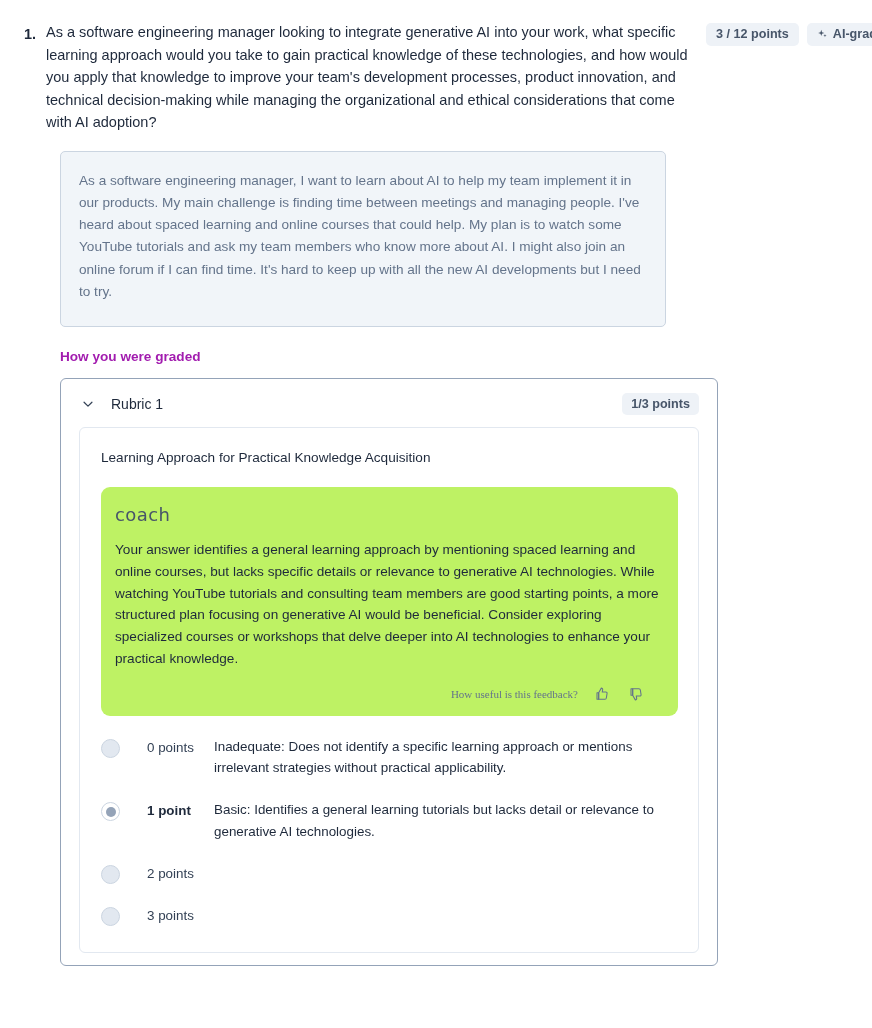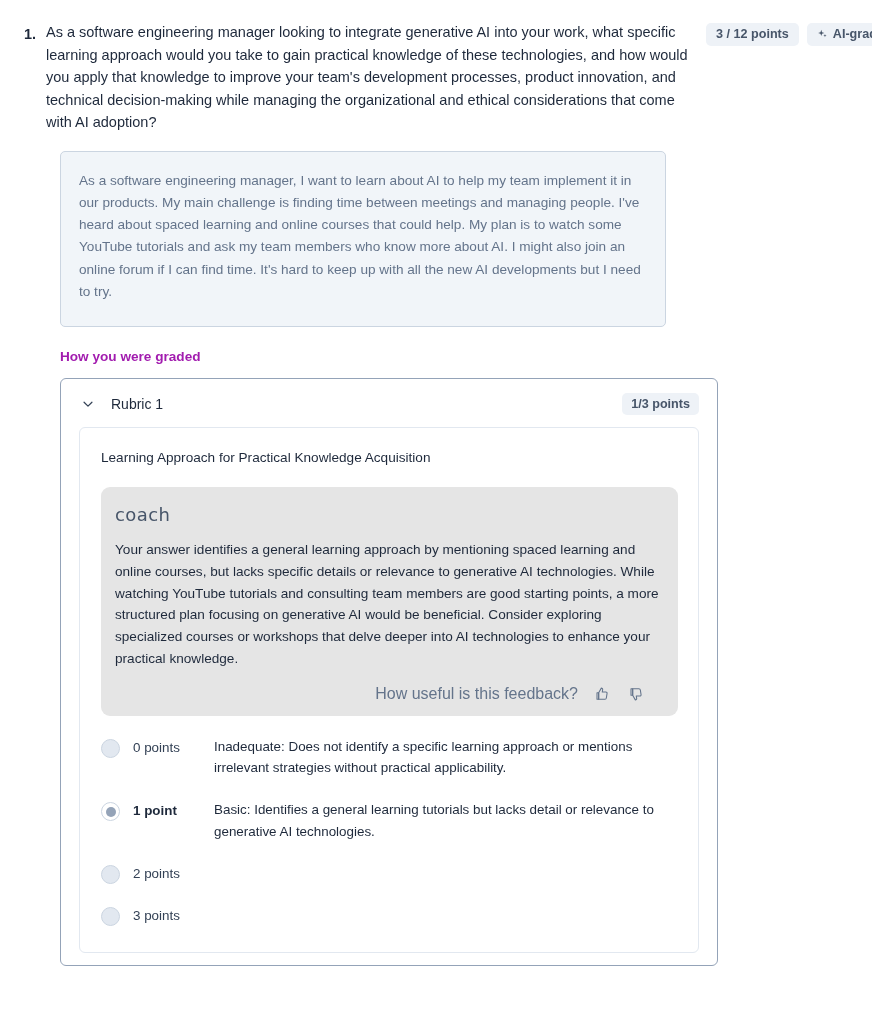--- a/index.html
+++ b/index.html
@@ -145,21 +145,21 @@
     padding: 22px 20px 18px 21px;
   }
   .criterion-title {
     font-size: 13.6px;
     color: #1e293b;
     margin: 0 0 22px 0;
   }
 
   
   .coach-box {
-    background: #e5e5e5;
+    background: #bef264;
     border-radius: 9px;
     padding: 17px 18px 12px 14px;
     margin: 0 0 22px 0;
   }
   .coach-label {
     font-size: 18px;
     color: #475569;
     letter-spacing: 0.4px;
     margin: 0 0 14px 0;
     font-weight: normal;
@@ -172,22 +172,23 @@
     margin: 0 0 14px 0;
   }
   .feedback-row {
     display: flex;
     align-items: center;
     justify-content: flex-end;
     gap: 14px;
     padding-right: 14px;
   }
   .feedback-q {
-    font-size: 16px;
+    font-size: 11px;
     color: #64748b;
+    font-family: Liberation Serif, serif;
   }
   .thumb-btn {
     width: 20px;
     height: 20px;
     display: flex;
     align-items: center;
     justify-content: center;
     color: #64748b;
     cursor: pointer;
   }
@@ -219,21 +220,21 @@
     left: 3.5px;
     top: 3.5px;
     width: 10px;
     height: 10px;
     border-radius: 50%;
     background: #94a3b8;
   }
   .opt-points {
     flex: 0 0 81px;
     width: 81px;
-    padding-left: 13px;
+    padding-left: 27px;
     font-size: 13.4px;
     color: #334155;
     line-height: 20px;
   }
   .opt-points.bold { font-weight: bold; color: #1e293b; }
   .opt-desc {
     flex: 1 1 auto;
     font-size: 13.4px;
     line-height: 21.6px;
     color: #1e293b;

